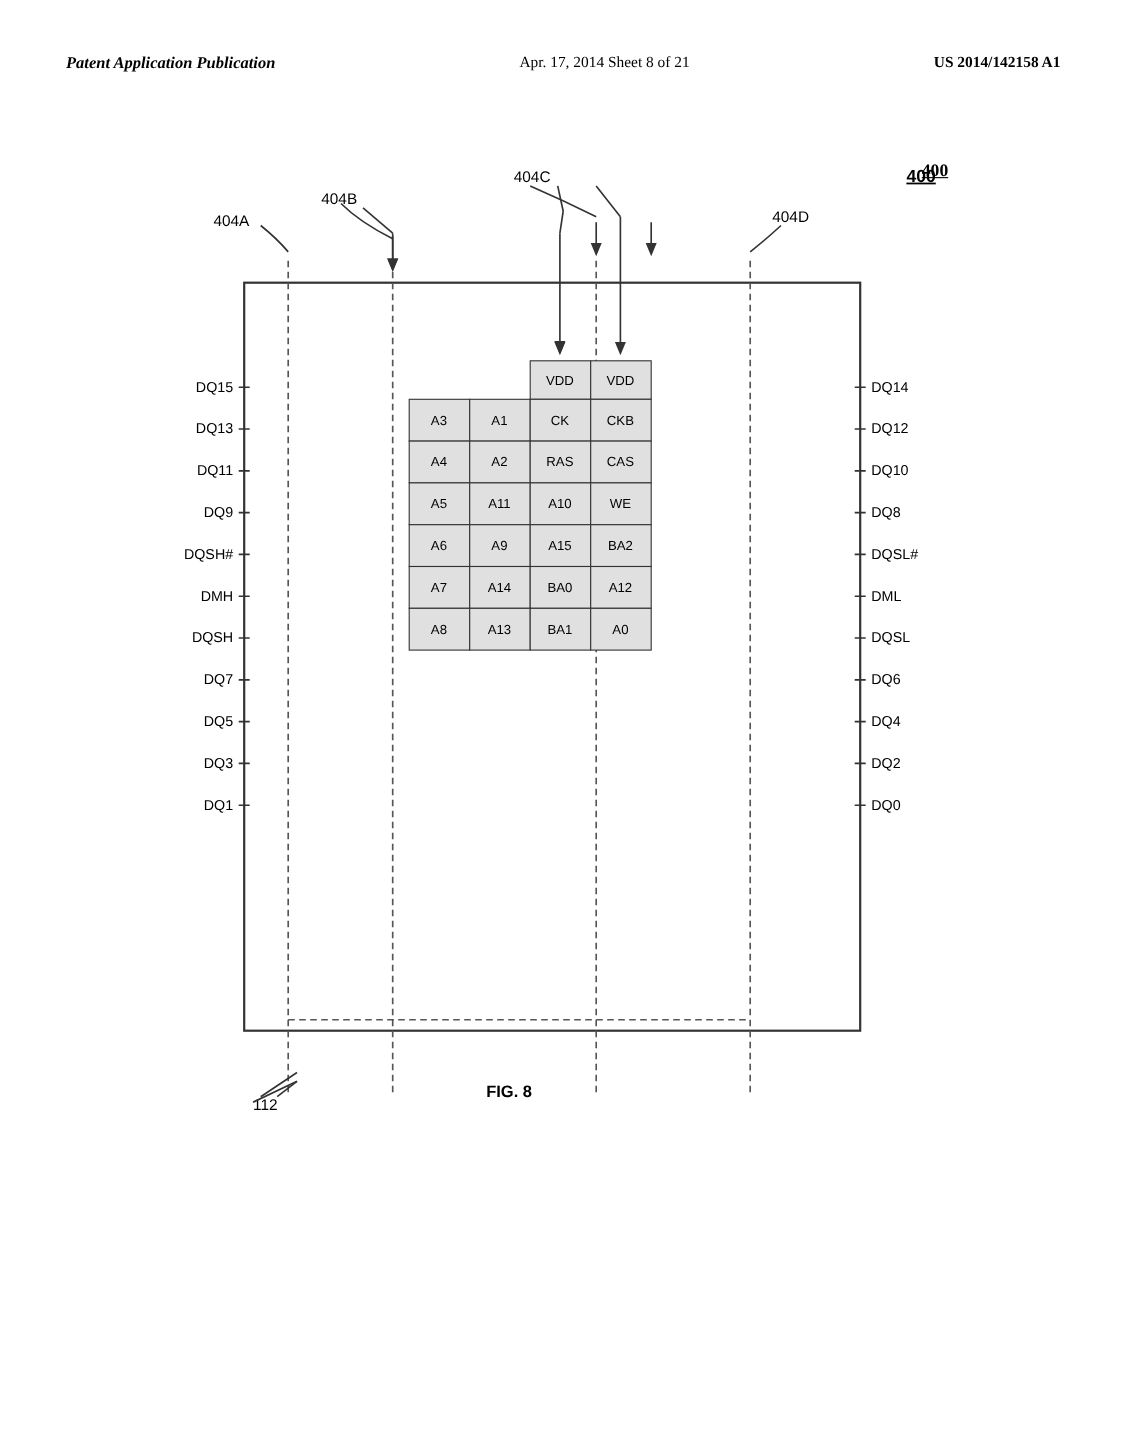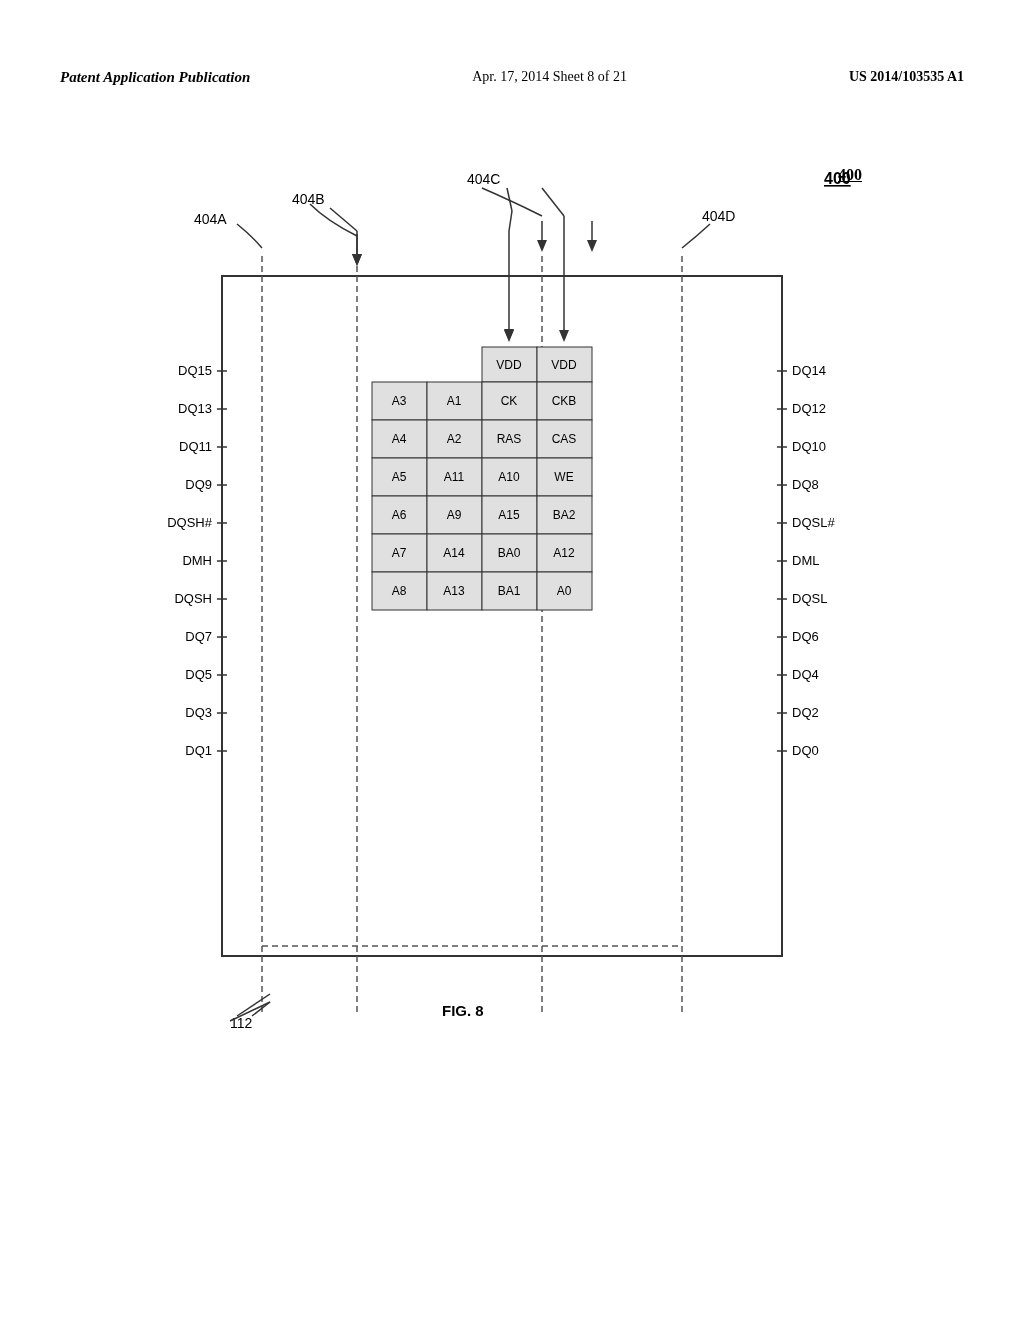--- a/index.html
+++ b/index.html
@@ -20,21 +20,20 @@
       padding: 50px 60px;
     }
 
     
     .header {
       display: flex;
       justify-content: space-between;
       align-items: flex-start;
       border-bottom: none;
       margin-bottom: 8px;
-      margin-top: 19px;
     }
     .header-left {
       font-size: 15px;
       font-weight: bold;
       font-style: italic;
     }
     .header-center {
       font-size: 14px;
     }
     .header-right {
@@ -77,21 +76,21 @@
     }
   </style>
 </head>
 <body>
 
 <div class="page">
 
   <div class="header">
     <div class="header-left">Patent Application Publication</div>
     <div class="header-center">Apr. 17, 2014  Sheet 8 of 21</div>
-    <div class="header-right">US 2014/103535 A1</div>
+    <div class="header-right">US 2014/142158 A1</div>
   </div>
 
   <div class="diagram-area">
     <div class="diagram-inner">
 
       <div class="ref-400">400</div>
 
       <svg class="annotations" viewBox="0 0 700 950" xmlns="http://www.w3.org/2000/svg">
 
         <rect x="60" y="110" width="560" height="680" fill="white" stroke="#333" stroke-width="2"></rect>

